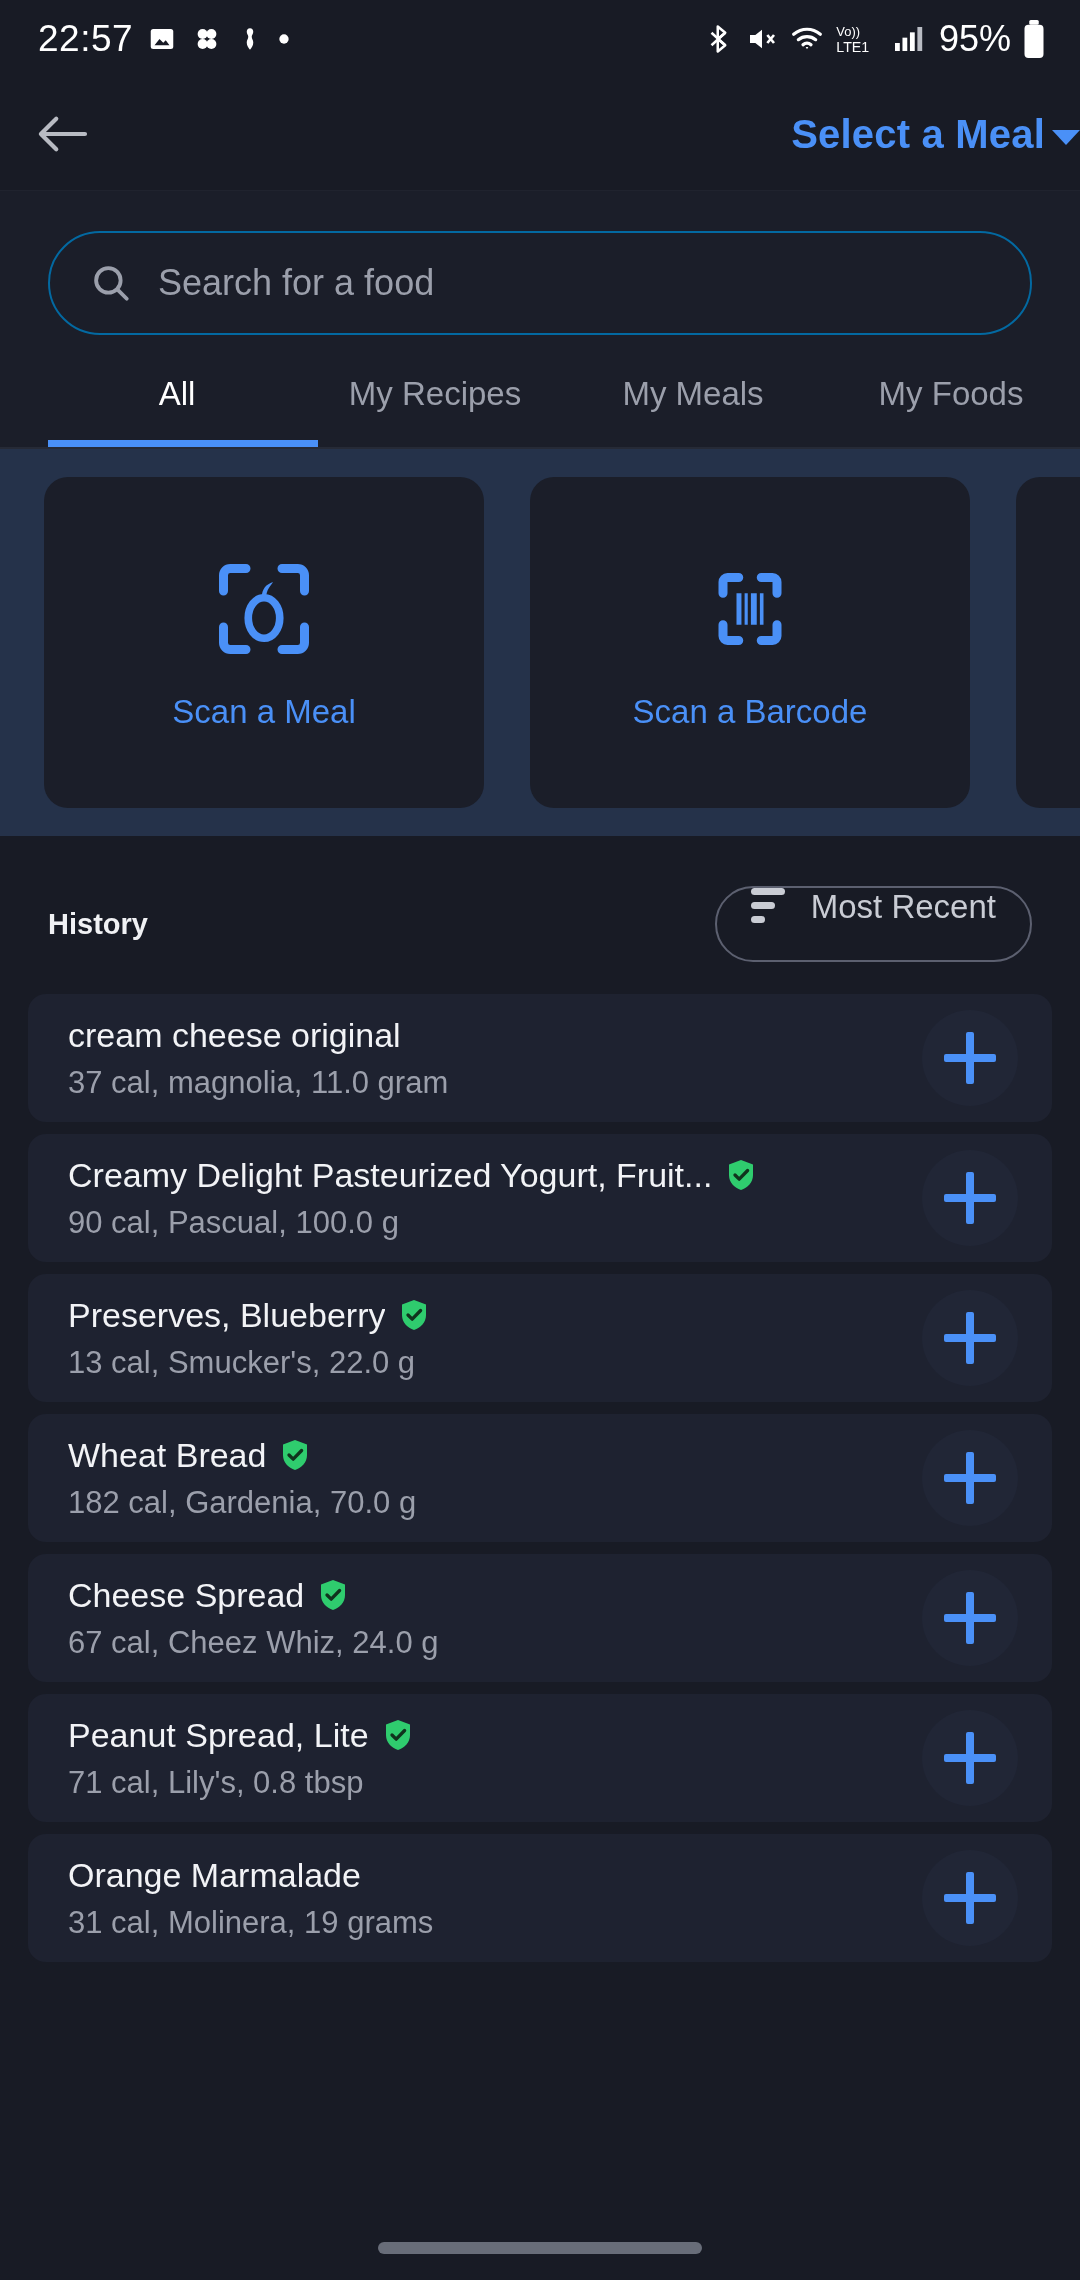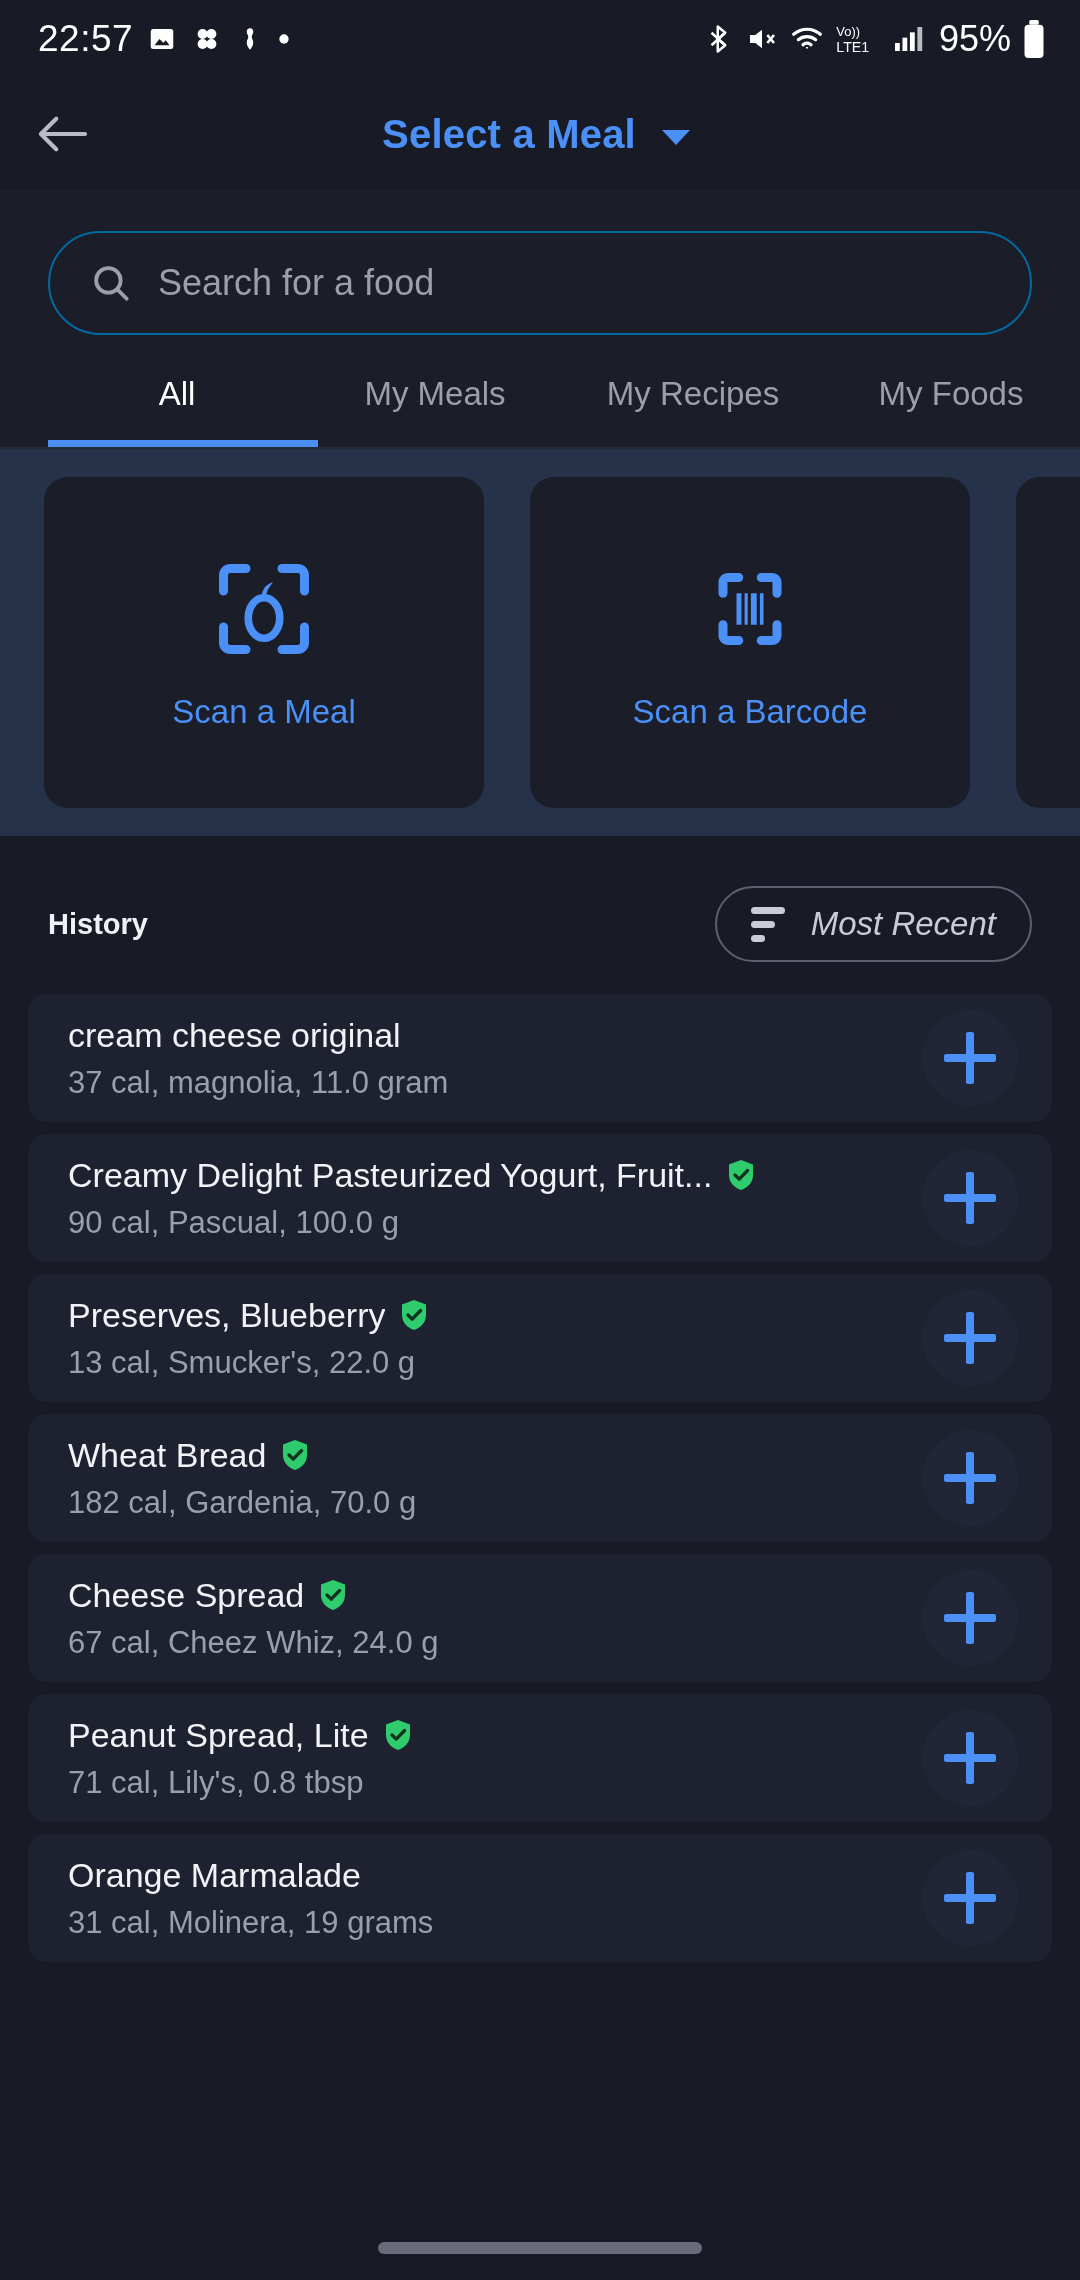--- a/index.html
+++ b/index.html
@@ -36,23 +36,23 @@
     position: relative;
     background: #181b25;
   }
   .back-btn {
     width: 96px; height: 96px;
     display: flex; align-items: center; justify-content: center;
     margin-left: 14px;
   }
   .title-wrap {
     position: absolute;
-    left: 0; right: 8px;
-    display: flex; align-items: center; justify-content: center;
-    gap: 26px;
+    left: 0; right: 0;
+    display: flex; align-items: center; justify-content: flex-end;
+    gap: 7px;
     pointer-events: none;
   }
   .title-wrap > * { pointer-events: auto; }
   .appbar-title {
     font-size: 40px;
     font-weight: 700;
     color: #4a90f7;
     letter-spacing: .2px;
   }
   .caret-down {
@@ -149,24 +149,22 @@
   .history-title {
     font-size: 29px;
     font-weight: 700;
     color: #f0f1f4;
   }
   .sort-pill {
     height: 76px;
     border: 2px solid #5c6070;
     border-radius: 40px;
     display: flex;
-    align-items: center;
     gap: 26px;
     padding: 0 34px;
-    font-style: italic;
   }
   .sort-label { font-size: 33px; color: #c9ccd4; }
   .sort-bars { display: flex; flex-direction: column; gap: 7px; align-items: flex-start; }
   .sort-bars i { display: block; height: 7px; background: #c9ccd4; border-radius: 4px; }
   .sort-bars i:nth-child(1) { width: 34px; }
   .sort-bars i:nth-child(2) { width: 24px; }
   .sort-bars i:nth-child(3) { width: 14px; }
 
   
   .food-list {
@@ -305,22 +303,22 @@
   <div class="searchbar">
     <svg width="42" height="42" viewBox="0 0 24 24">
       <circle cx="10.5" cy="10.5" r="7" stroke="#9b9fab" stroke-width="2.2" fill="none"></circle>
       <path d="M15.6 15.6L21 21" stroke="#9b9fab" stroke-width="2.2" stroke-linecap="round"></path>
     </svg>
     <span class="search-placeholder">Search for a food</span>
   </div>
 
   <div class="tabs">
     <div class="tab active">All</div>
+    <div class="tab">My Recipes</div>
     <div class="tab">My Meals</div>
-    <div class="tab">My Recipes</div>
     <div class="tab">My Foods</div>
     <div class="tab-underline"></div>
   </div>
   <div class="tabs-divider"></div>
 </div>
 
 <div class="scan-strip">
   <div class="scan-card">
     <svg width="108" height="108" viewBox="0 0 48 48">
       <path d="M6 16V9a3 3 0 013-3h7" stroke="#4a90f7" stroke-width="4" fill="none" stroke-linecap="round"></path>

